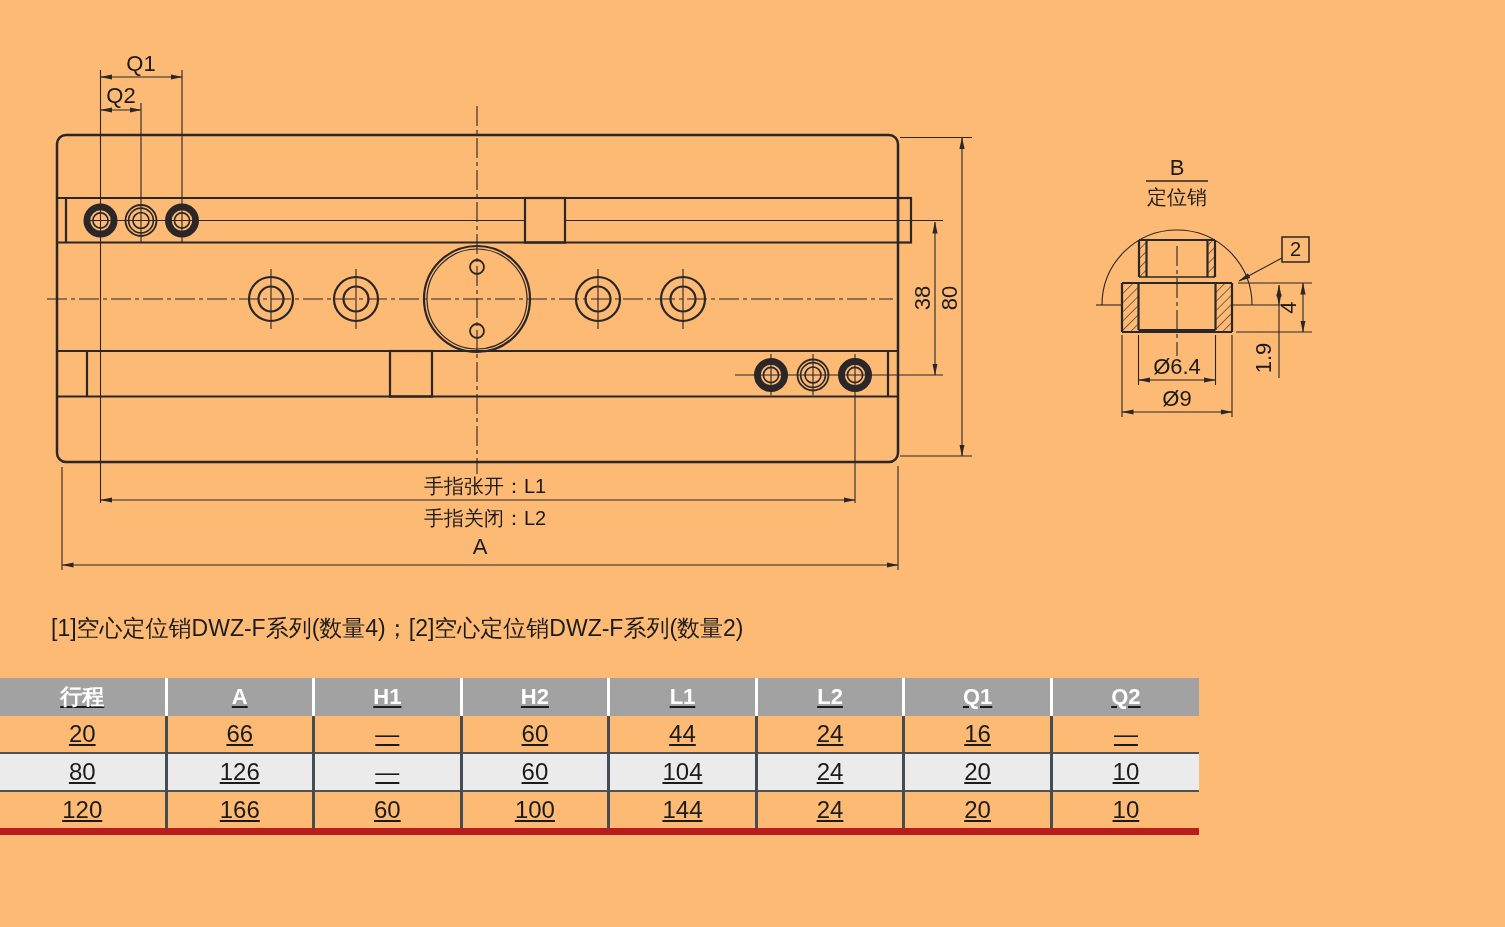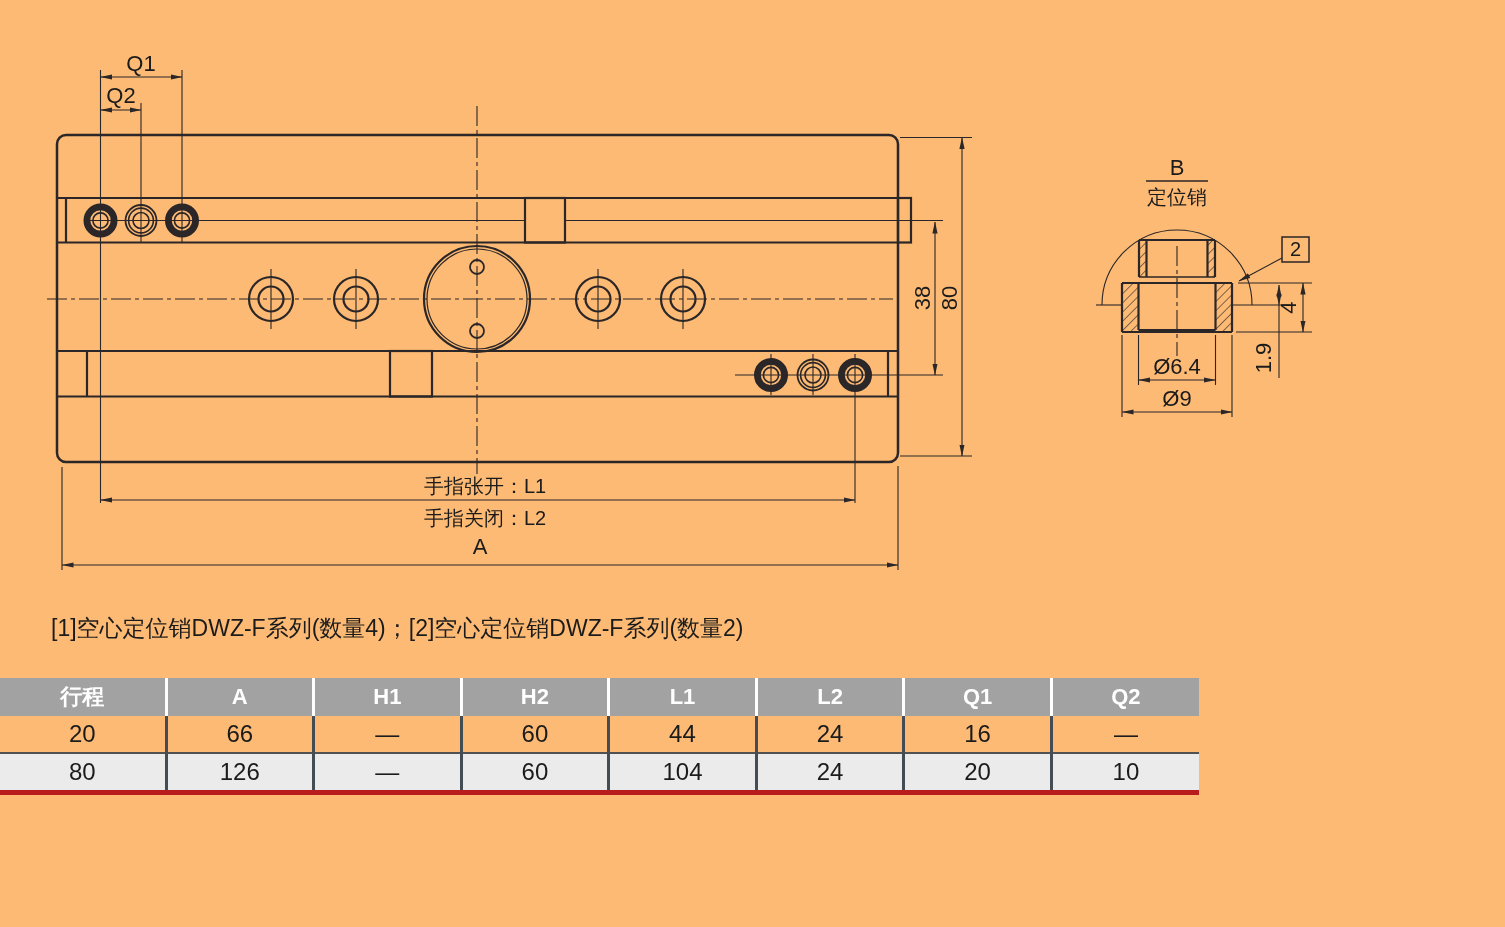--- a/index.html
+++ b/index.html
@@ -12,21 +12,21 @@
   svg .w15{stroke-width:1.5;}
   svg .w1{stroke-width:1.1;}
   svg .cl{stroke:#2b2627;fill:none;stroke-width:1.1;stroke-dasharray:20 4 4 4;}
   svg .dim{stroke:#2b2627;fill:none;stroke-width:1.1;}
   svg text{fill:#1b1b1b;font-family:"Liberation Sans","DejaVu Sans",sans-serif;}
   svg .t22{font-size:22px;}
   svg .t20{font-size:20px;}
   svg .mid{text-anchor:middle;}
   .note{position:absolute;left:51px;top:613px;font-size:23px;color:#1b1b1b;white-space:nowrap;text-align:right;}
   table.dims{position:absolute;left:0;top:678px;width:1199px;border-collapse:collapse;
-             table-layout:fixed;border-bottom:5px solid #b91c1c;}
+             table-layout:fixed;border-bottom:7px solid #b91c1c;text-decoration:underline;}
   table.dims thead th{background:#a2a2a2;color:#ffffff;font-size:22px;font-weight:bold;
              height:38px;padding:0;text-align:center;border-left:3px solid #ffffff;}
   table.dims thead th:first-child{border-left:none;}
   table.dims tbody td{height:36px;padding:0;text-align:center;font-size:24px;color:#1b1b1b;
              border-left:3px solid #454d54;border-top:2px solid #515151;margin-top:46px;}
   table.dims tbody td:first-child{border-left:none;}
   table.dims tbody tr:first-child td{border-top:none;}
   table.dims tbody tr:nth-child(even){background:#ebebeb;}
 </style>
 </head>
@@ -290,15 +290,25 @@
       <tr>
         <td>80</td>
         <td>126</td>
         <td>—</td>
         <td>60</td>
         <td>104</td>
         <td>24</td>
         <td>20</td>
         <td>10</td>
       </tr>
+      <tr>
+        <td>120</td>
+        <td>166</td>
+        <td>60</td>
+        <td>100</td>
+        <td>144</td>
+        <td>24</td>
+        <td>20</td>
+        <td>10</td>
+      </tr>
     </tbody>
   </table>
 </div>
 
 </body></html>

